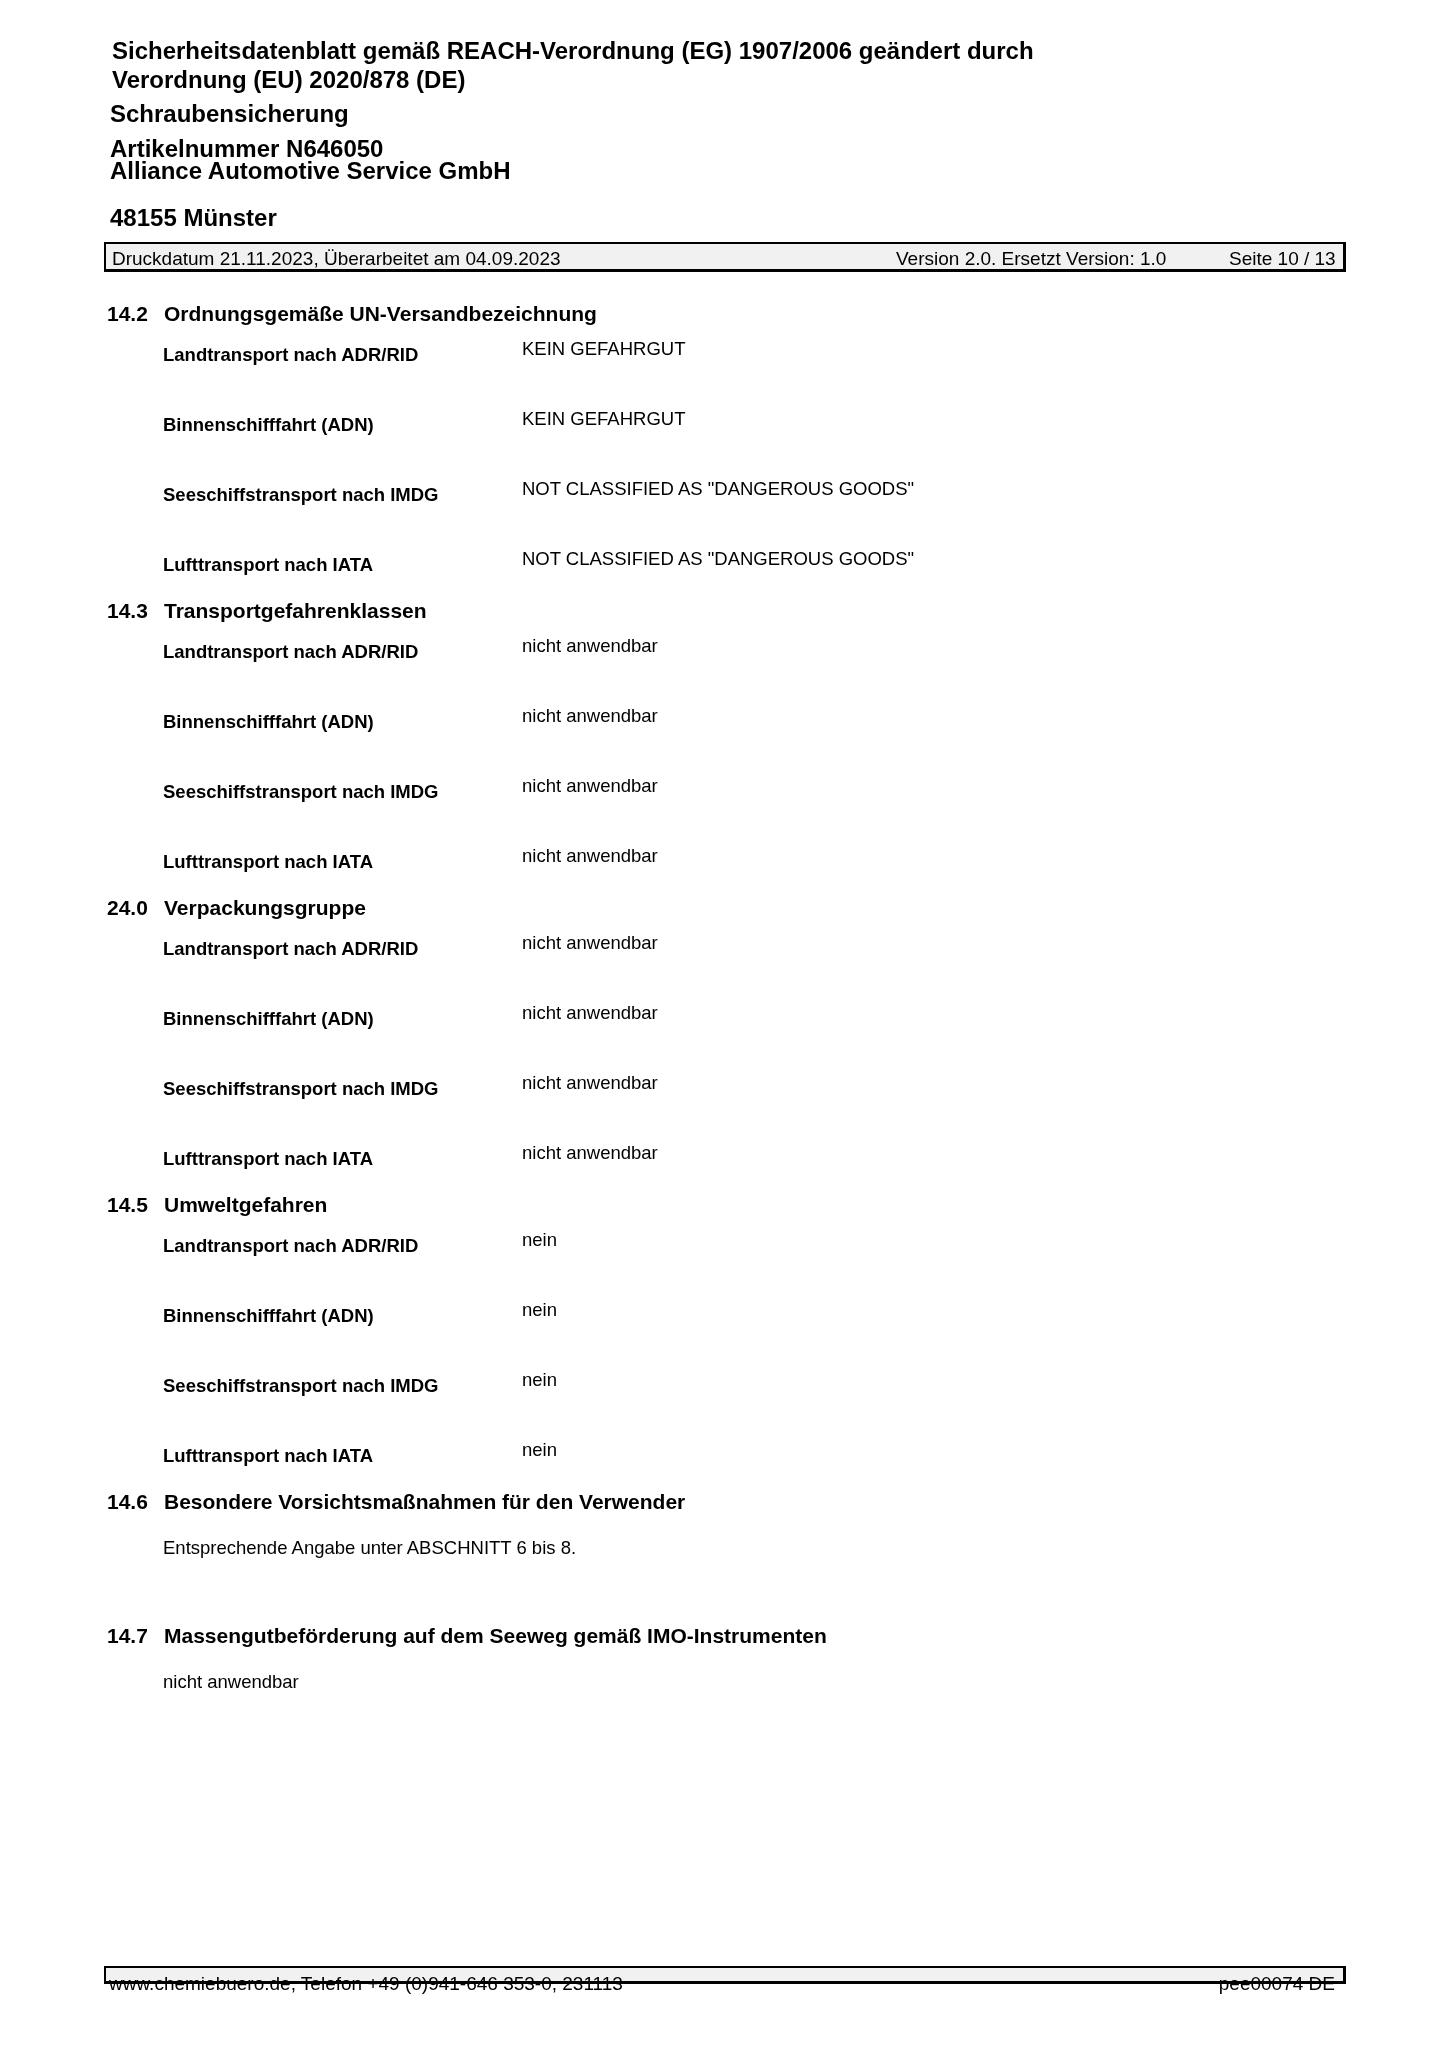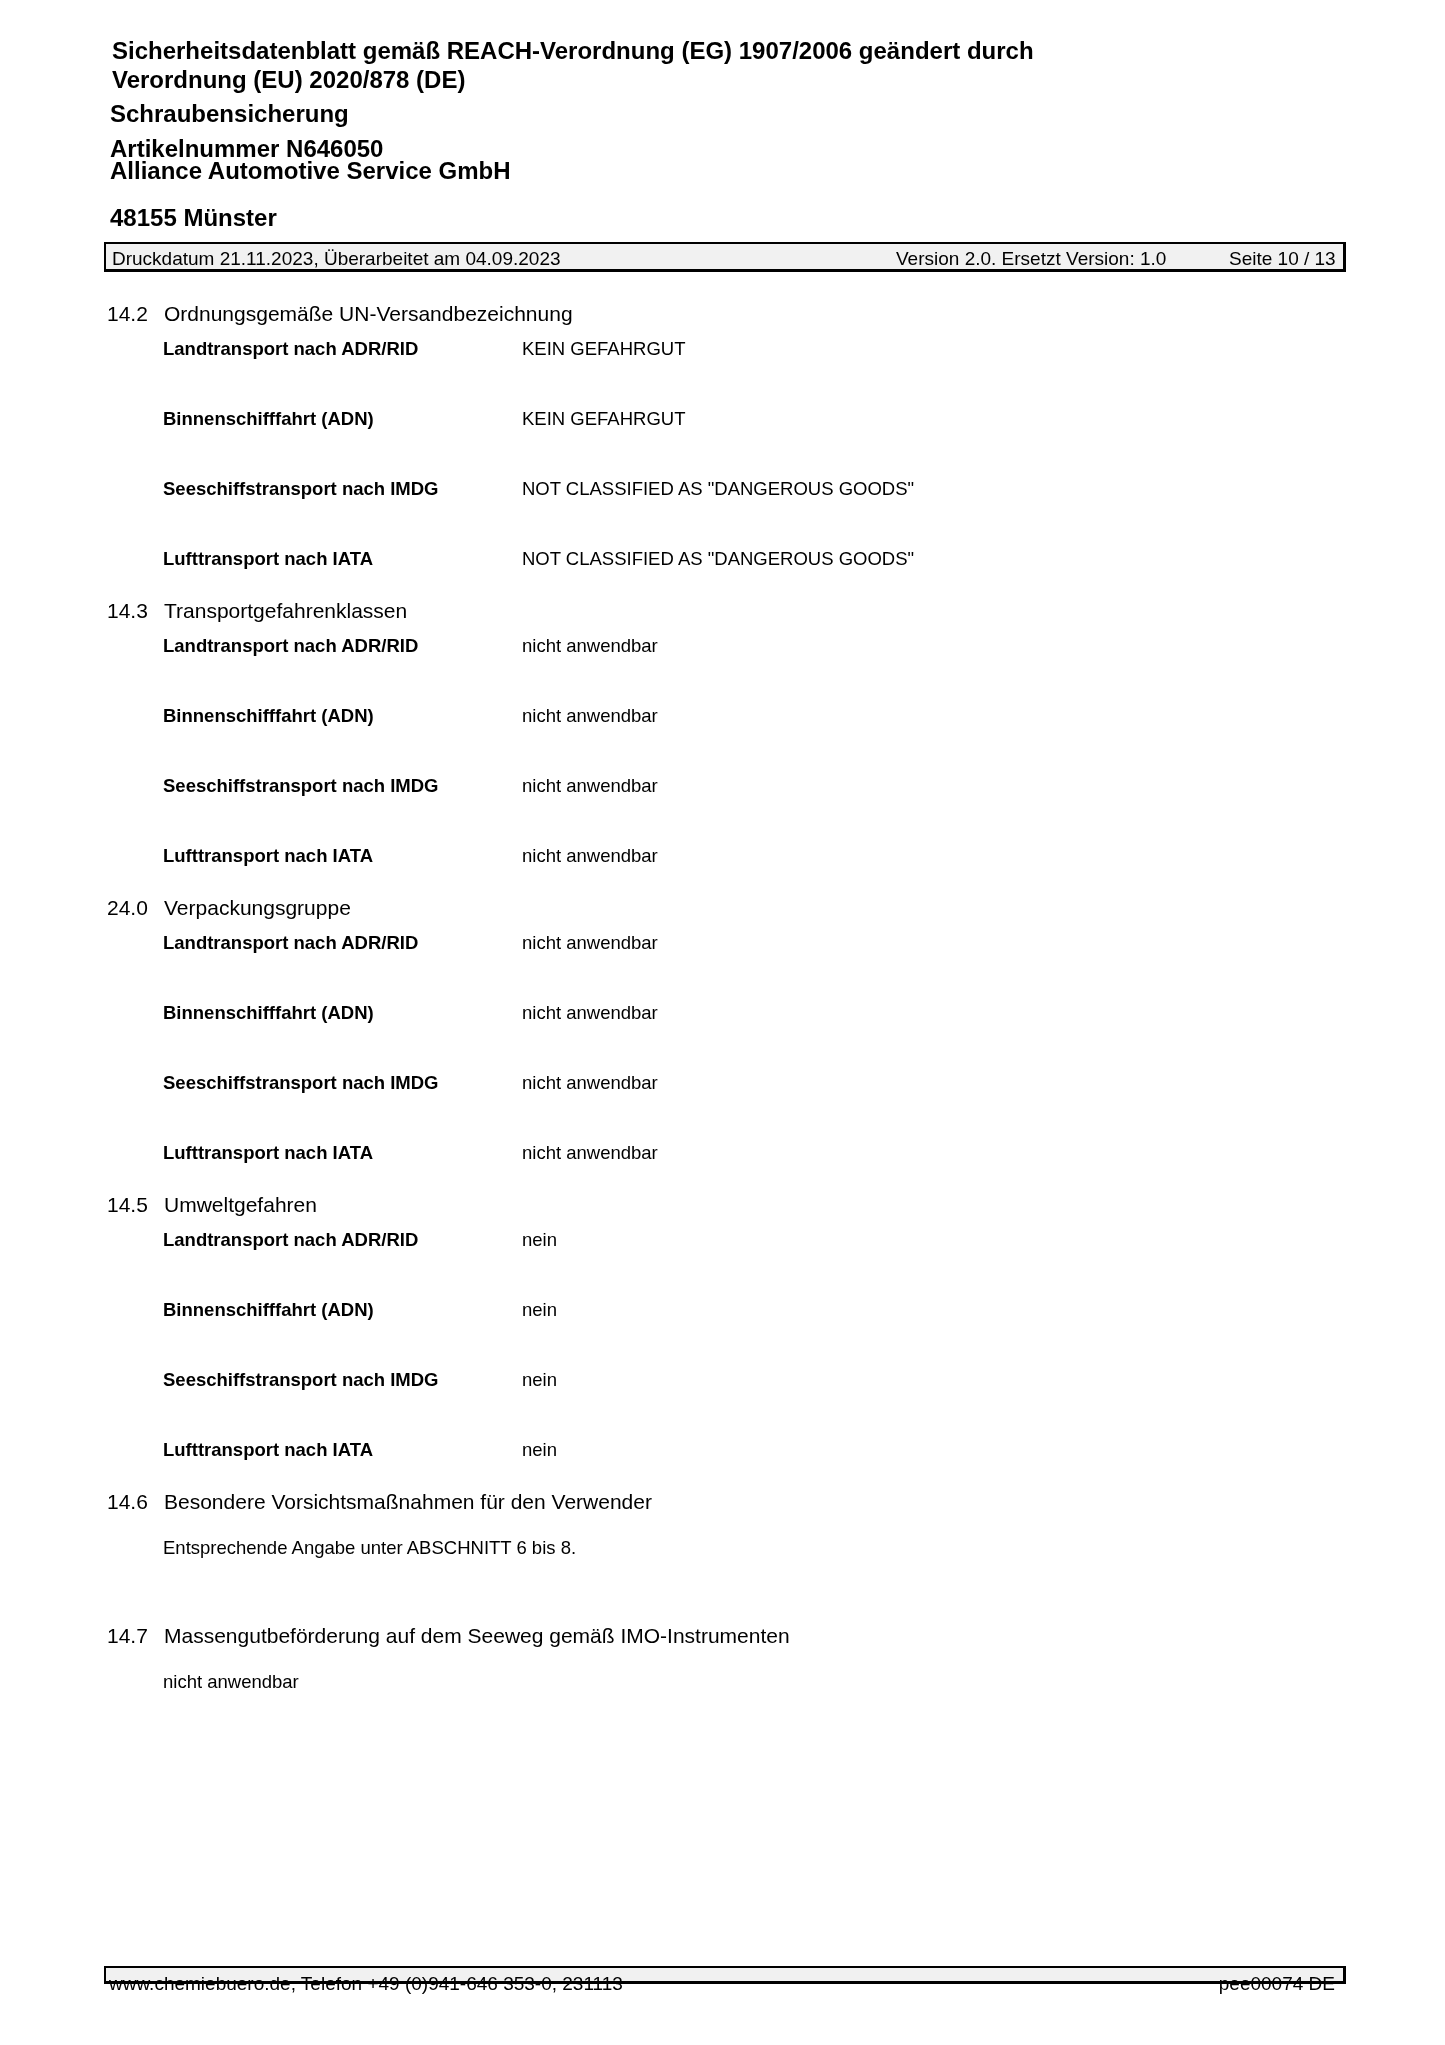--- a/index.html
+++ b/index.html
@@ -4,23 +4,23 @@
   <style>
     html, body { margin: 0; padding: 0; background: #ffffff; }
     body { width: 1445px; height: 2045px; position: relative; font-family: "Liberation Sans", sans-serif; color: #000; }
     .page-title { position: absolute; left: 112px; top: 36px; width: 1000px; font-weight: bold; font-size: 24px; line-height: 29px; }
     .page-title .line { display: block; }
     .meta-line { position: absolute; left: 110px; font-weight: bold; font-size: 24px; line-height: 29px; }
     .info-bar { position: absolute; left: 104px; top: 242px; width: 1242px; height: 30px; border: 2px solid #000; border-right-width: 3px; border-bottom-width: 3px; background: #f1f1f1; box-sizing: border-box; font-size: 19px; }
     .info-bar span { position: absolute; top: 4px; }
     .footer-bar { position: absolute; left: 104px; top: 1966px; width: 1242px; height: 18px; border: 2px solid #000; border-right-width: 3px; border-bottom-width: 3px; background: #f1f1f1; box-sizing: border-box; font-size: 19px; }
     .footer-bar span { position: absolute; top: 5px; }
-    .section-heading { position: absolute; left: 107px; font-weight: normal; font-size: 21px; }
+    .section-heading { position: absolute; left: 107px; font-weight: bold; font-size: 21px; }
     .section-heading .num { display: inline-block; width: 57px; }
-    .row-label { position: absolute; left: 163px; font-weight: bold; font-size: 18.5px; }
+    .row-label { position: absolute; left: 163px; font-weight: bold; font-size: 18.5px; margin-top: 6px; }
     .row-value { position: absolute; left: 522px; font-size: 18.5px; }
     .para { position: absolute; left: 163px; font-size: 18.5px; }
   </style>
 </head>
 <body>
 
 <div class="page-title">
   <span class="line">Sicherheitsdatenblatt gemäß REACH-Verordnung (EG) 1907/2006 geändert durch</span>
   <span class="line">Verordnung (EU) 2020/878 (DE)</span>
 </div>

